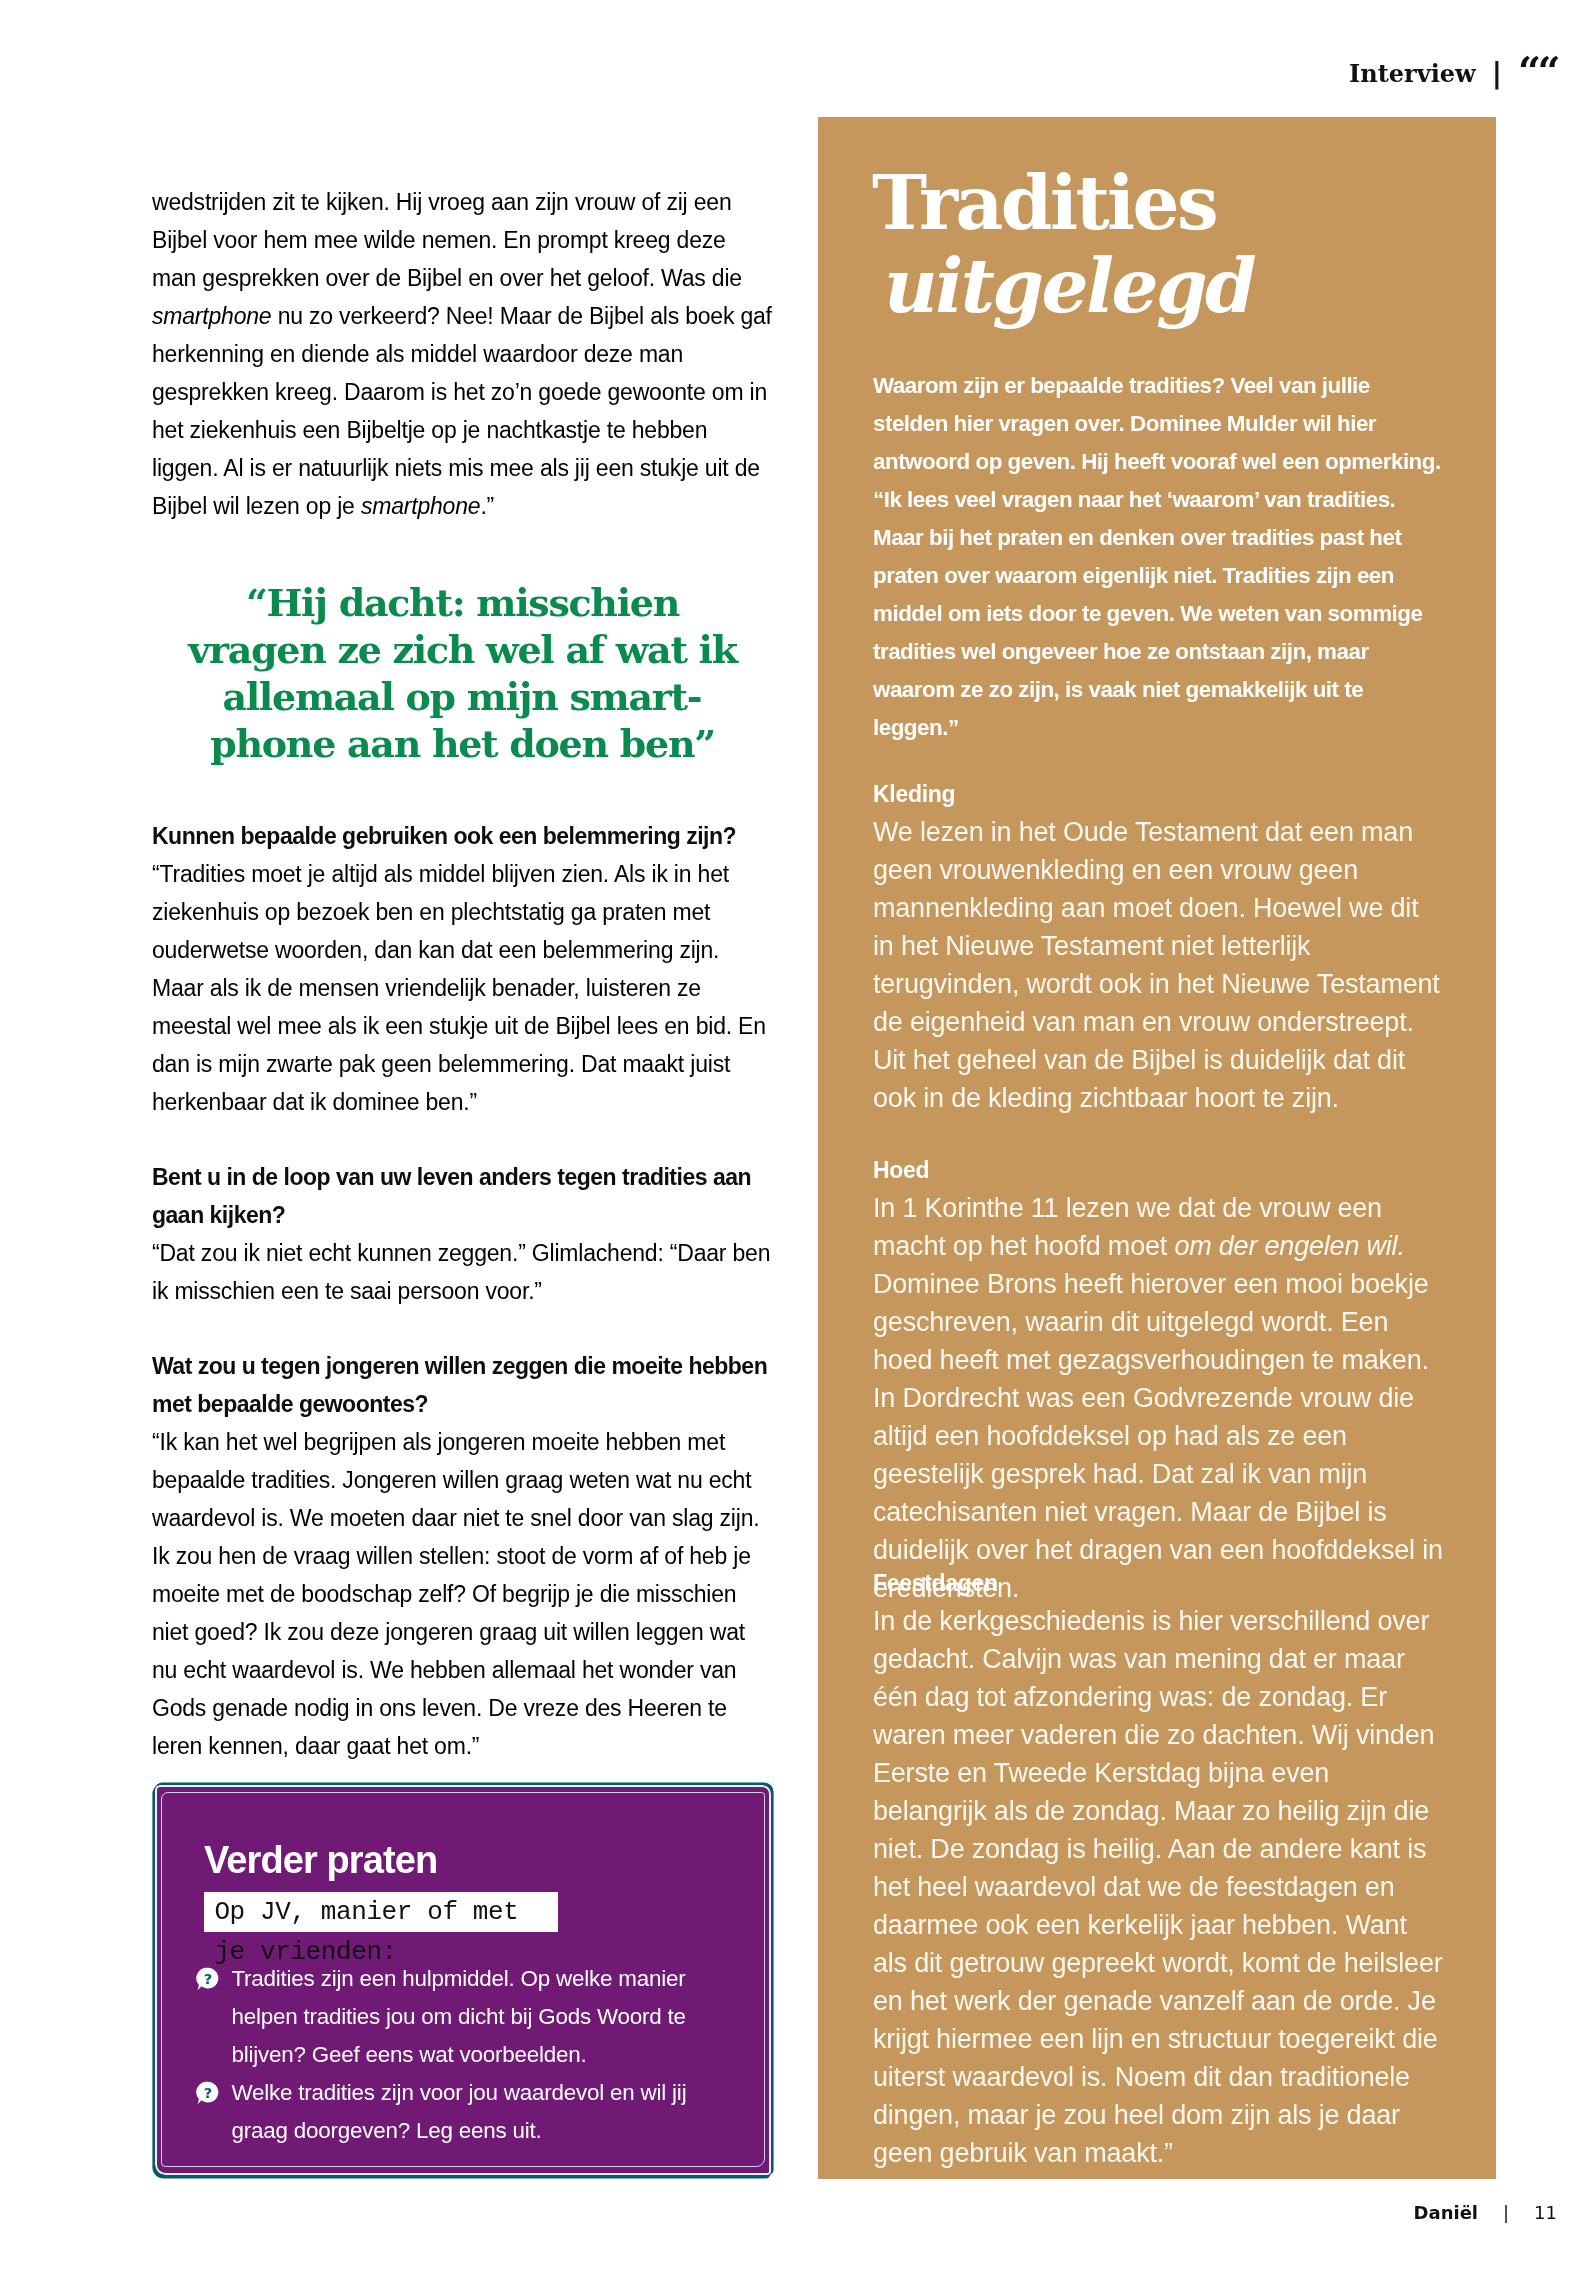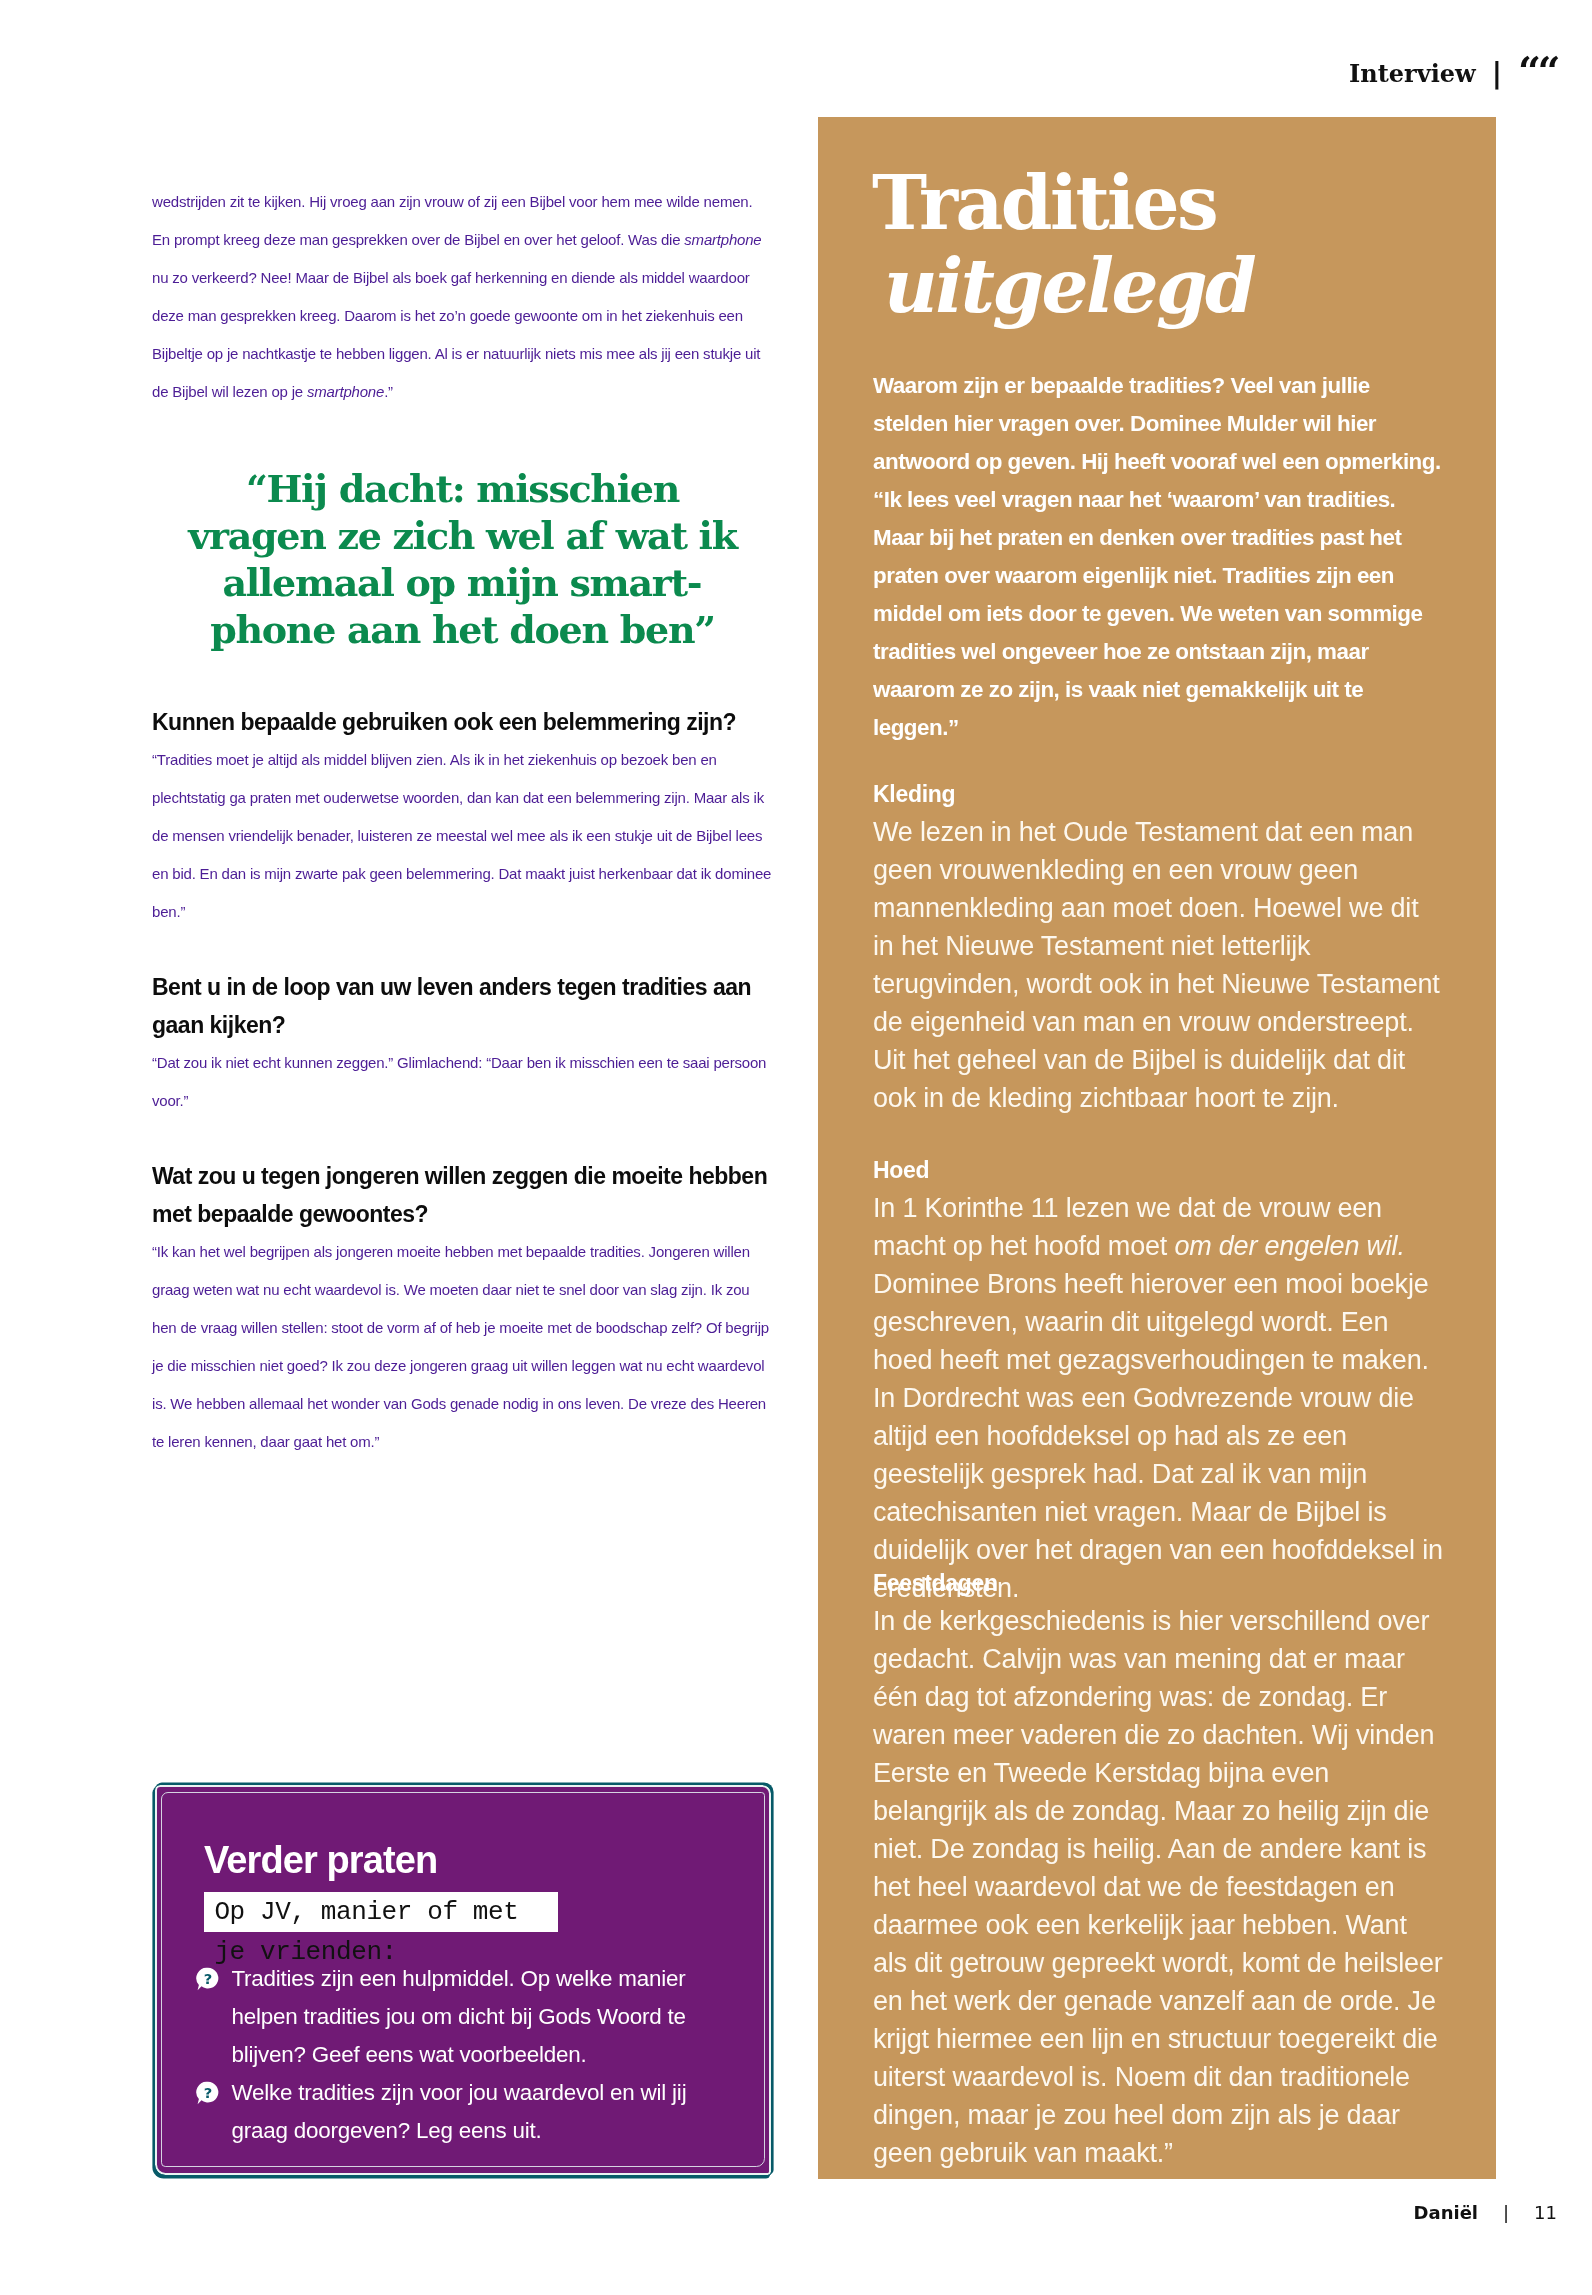--- a/index.html
+++ b/index.html
@@ -11,21 +11,21 @@
     display: flex; align-items: center; gap: 16px;
     font-family: "DejaVu Serif", serif; font-weight: bold; font-size: 24px; color: #111;
   }
   .running-head .sep { font-family: "DejaVu Sans", sans-serif; font-weight: bold; font-size: 28px; }
   .running-head .quote-icon { font-family: "DejaVu Serif", serif; font-size: 40px; line-height: 17.3px; height: 24px; letter-spacing: -3.5px; font-weight: bold; }
 
   .left-col {
     position: absolute; left: 152px; top: 183px; width: 621px;
   }
   .body-text {
-    font-family: "Liberation Sans", sans-serif; font-size: 15px; line-height: 38px; color: #4c1d95;
+    font-family: "Liberation Sans", sans-serif; font-size: 23px; line-height: 38px; color: #000000;
     letter-spacing: -0.2px;
   }
   .body-text em { font-style: italic; }
   .qa { margin-top: 0; }
   .qa + .qa { margin-top: 37px; }
   .qa .q { font-weight: bold; font-family: "Liberation Sans", sans-serif; font-size: 23px; line-height: 38px; color: #0d0d0d; letter-spacing: -0.5px; }
 
   .pull-quote {
     margin: 54px 0 50px 0;
     text-align: center;

